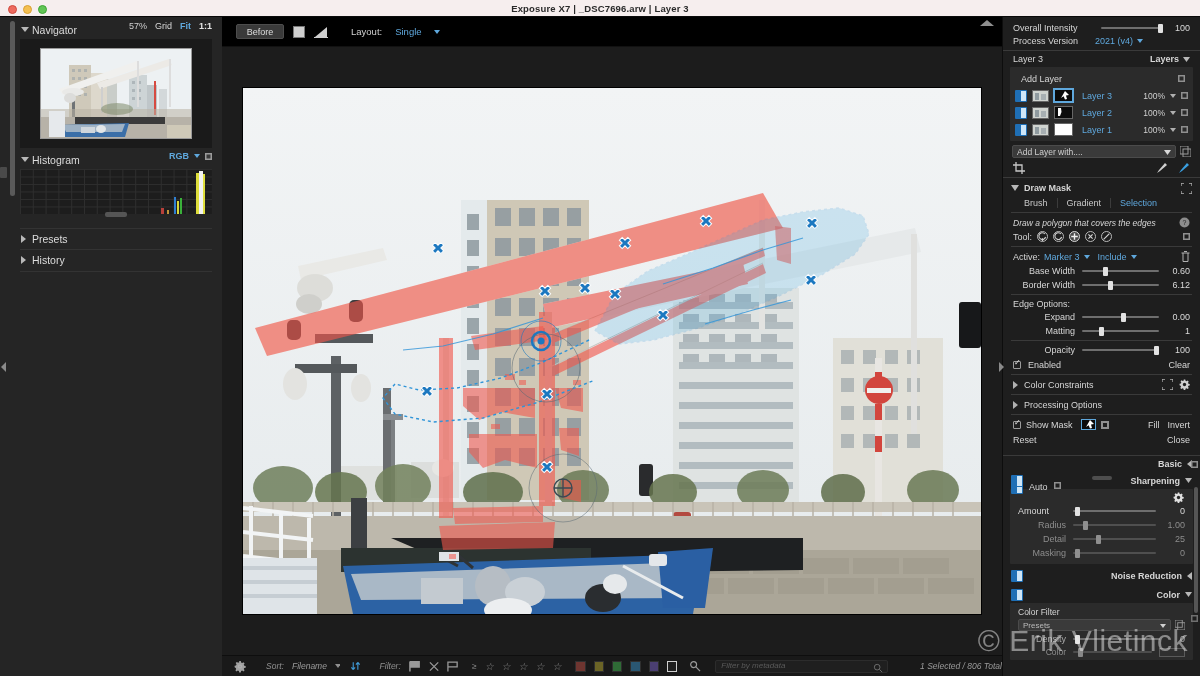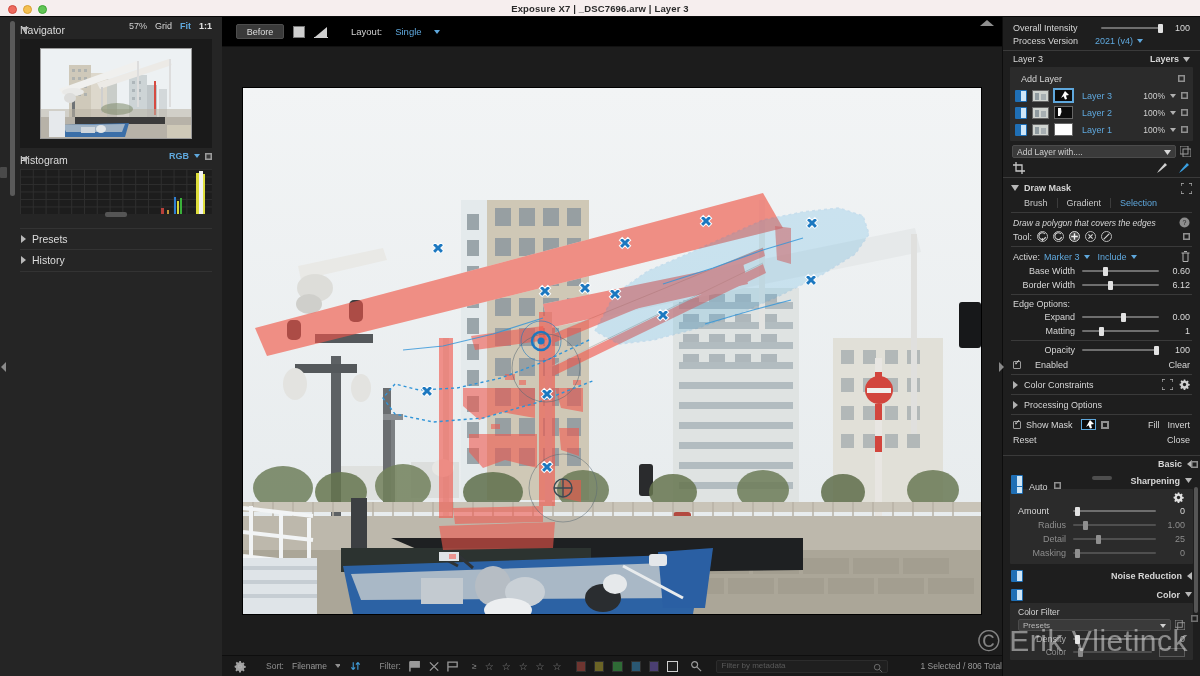--- a/index.html
+++ b/index.html
@@ -44,21 +44,21 @@
   }
   .tri-down {
     border-left: 4px solid transparent; border-right: 4px solid transparent;
     border-top: 5px solid #b8b8b8;
   }
   .tri-right {
     border-top: 4px solid transparent; border-bottom: 4px solid transparent;
     border-left: 5px solid #b8b8b8;
   }
   .nav-block { position: absolute; left: 20px; top: 3px; width: 192px; }
-  .nav-title { font-size: 10.5px; color: #dcdcdc; margin-left: 0; }
+  .nav-title { font-size: 10.5px; color: #dcdcdc; margin-left: 12px; }
   .nav-right { position: absolute; right: 0; top: 1px; display: flex; gap: 8px; font-size: 9px; }
   .nav-pct { color: #cfcfcf; }
   .nav-grid { color: #d8d8d8; }
   .nav-fit { color: #5fa8dd; font-weight: bold; }
   .nav-11 { color: #e4e4e4; font-weight: bold; }
   .nav-thumb-wrap {
     position: absolute; left: 0px; top: 19px; width: 192px; height: 109px;
     background: #1a1a1a; display: flex; align-items: center; justify-content: center;
   }
   .nav-thumb {
@@ -117,21 +117,21 @@
     background: #1c1c1c; display: flex; align-items: center; justify-content: center;
   }
   .photo-frame {
     position: relative; width: 740px; height: 528px; background: #000;
   }
   .photo { position: absolute; inset: 1px; overflow: hidden; background: #eef2f5; }
 
   .statusbar {
     position: absolute; left: 0; top: 638px; width: 780px; height: 21px;
     background: #191919; border-top: 1px solid #0e0e0e;
-    display: flex; align-items: center; padding-left: 12px; gap: 8px;
+    display: flex; align-items: center; padding-left: 12px; gap: 8px; font-style: italic;
   }
   .sb-text { font-size: 8.5px; color: #8f8f8f; }
   .sb-val { font-size: 8.5px; color: #9a9a9a; }
   .star { color: #8a8a8a; font-size: 10px; }
   .swatch { width: 11px; height: 11px; border: 1px solid #2f2f2f; }
   .meta-input {
     width: 186px; height: 13px; background: #1f1f1f; border: 1px solid #2c2c2c;
     border-radius: 2px; font-size: 8px; color: #5a5a5a;
     display: flex; align-items: flex-start; padding: 0 5px; position: relative;
   }
@@ -1021,21 +1021,21 @@
     <div class="r-row" style="height:14px;">
       <span class="r-lbl" style="width:62px;text-align:right;">Opacity</span>
       <div class="slider" style="flex:1;margin:0 7px;">
         <div class="track"></div>
           <div class="knob" style="left:93%;"></div>
       </div>
       <span class="r-val" style="width:24px;text-align:right;">100</span>
     </div>
 
     <div class="r-row" style="height:15px;justify-content:space-between;">
-      <span style="display:flex;align-items:center;gap:14px;">
+      <span style="display:flex;align-items:center;gap:7px;">
         <span class="chk on"></span>
         <span class="r-lbl">Enabled</span>
       </span>
       <span class="r-lbl">Clear</span>
     </div>
     <div class="hr" style="margin:2px 8px;"></div>
 
     <div class="r-row" style="height:15px;justify-content:space-between;">
       <span style="display:flex;align-items:center;gap:6px;">
         <svg width="5" height="8">

